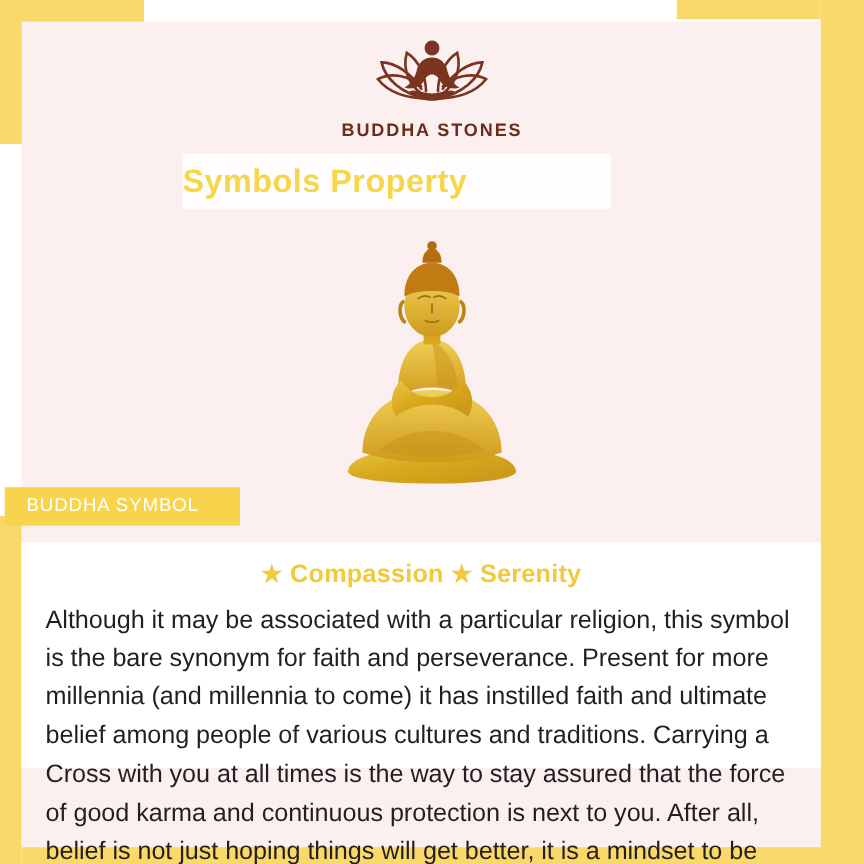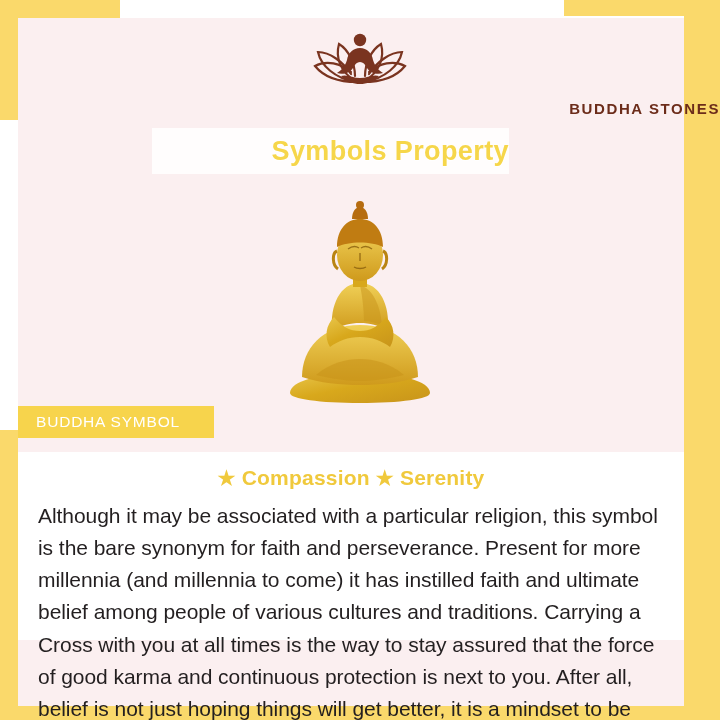--- a/index.html
+++ b/index.html
@@ -73,42 +73,42 @@
     position: absolute;
     left: 0; top: 430px;
     width: 18px; height: 290px;
     background: #fad96b;
   }
   
   .logo-wrap {
     position: absolute;
     left: 0; top: 26px;
     width: 720px;
-    text-align: right;
+    text-align: center;
   }
   .logo-mark {
     display: block;
     margin: 0 auto;
   }
   .brand-name {
     margin-top: 6px;
     font-size: 15px;
     letter-spacing: 1.6px;
     color: #6c2c1a;
     font-weight: bold;
   }
   
   .title-ribbon {
     position: absolute;
     left: 152px; top: 128px;
     width: 357px; height: 46px;
     background: rgba(255,255,255,0.86);
     display: flex;
     align-items: center;
-    justify-content: flex-end;
+    justify-content: flex-start;
   }
   .title-text {
     font-size: 27px;
     font-weight: bold;
     color: #f6d64a;
     letter-spacing: 0.4px;
     text-shadow: 0 1px 0 #ffffff;
   }
   
   .buddha-area {
@@ -116,21 +116,21 @@
     left: 0; top: 180px;
     width: 720px;
     height: 230px;
     display: flex;
     align-items: flex-end;
     justify-content: center;
   }
   
   .symbol-tag {
     position: absolute;
-    left: 18px; top: 406px;
+    left: 4px; top: 406px;
     min-width: 196px;
     height: 32px;
     background: #f7d44c;
     display: flex;
     align-items: center;
     padding: 0 14px 0 18px;
     box-sizing: border-box;
   }
   .symbol-tag-label {
     color: #ffffff;

